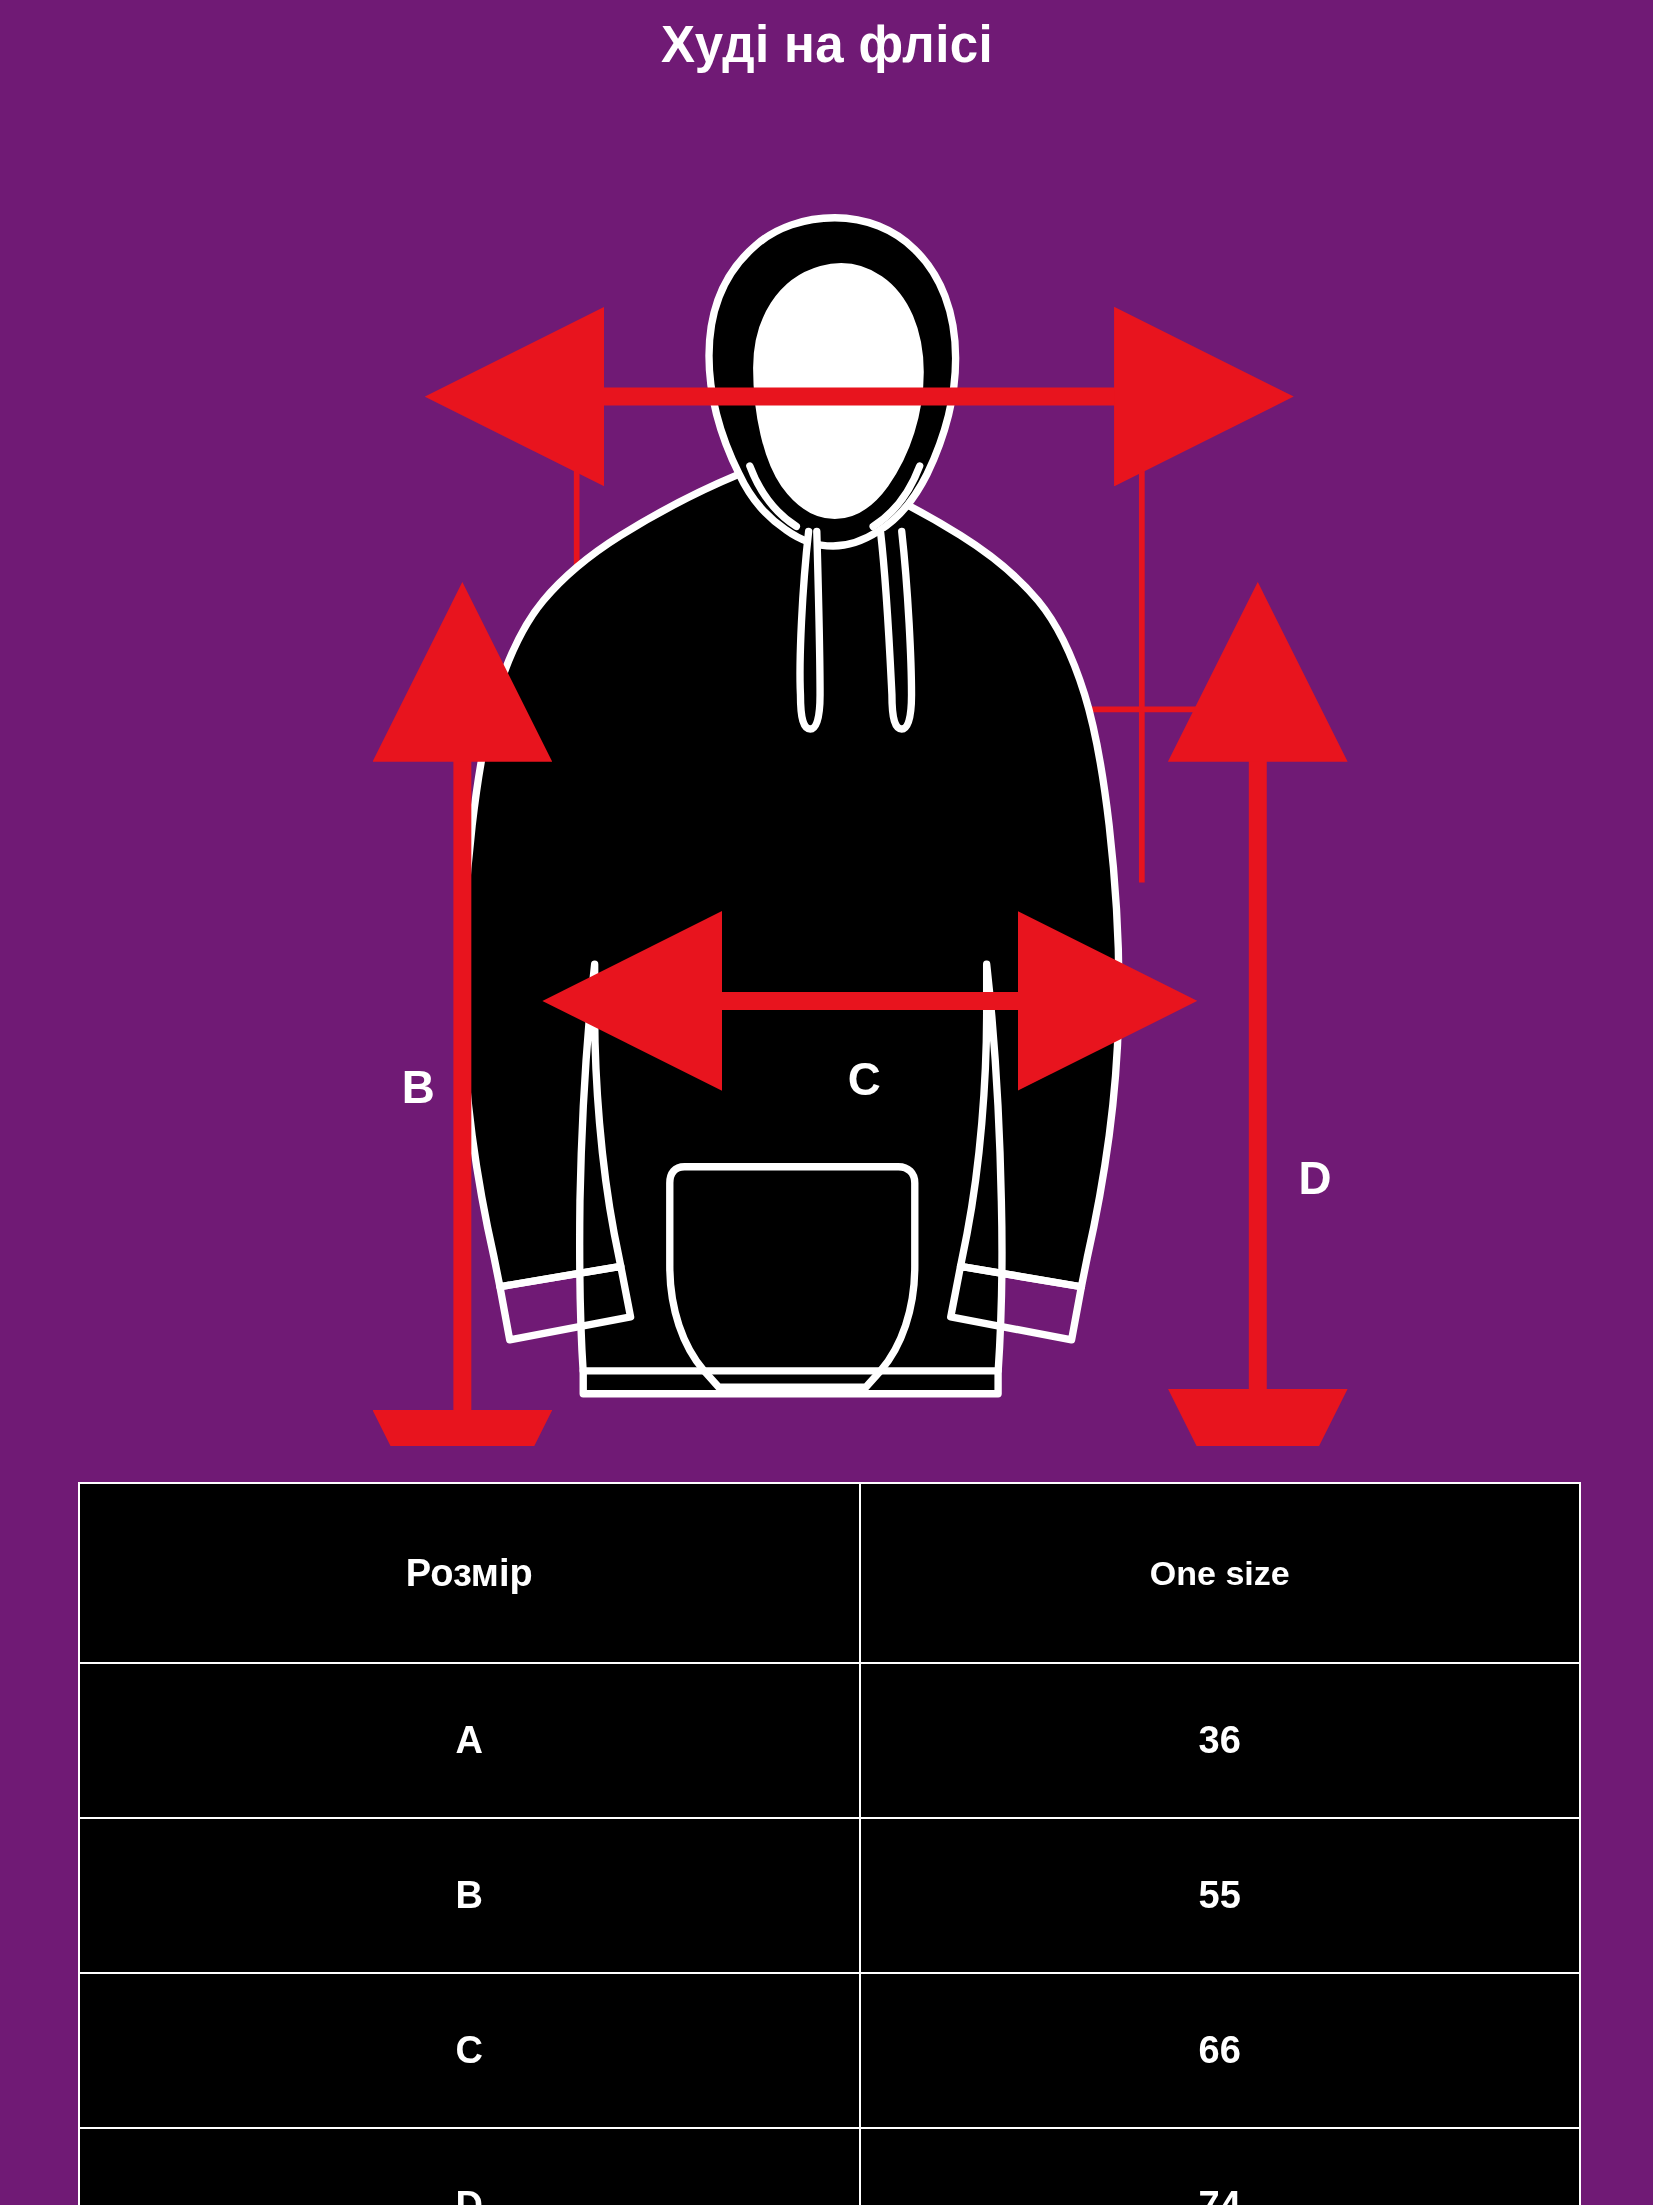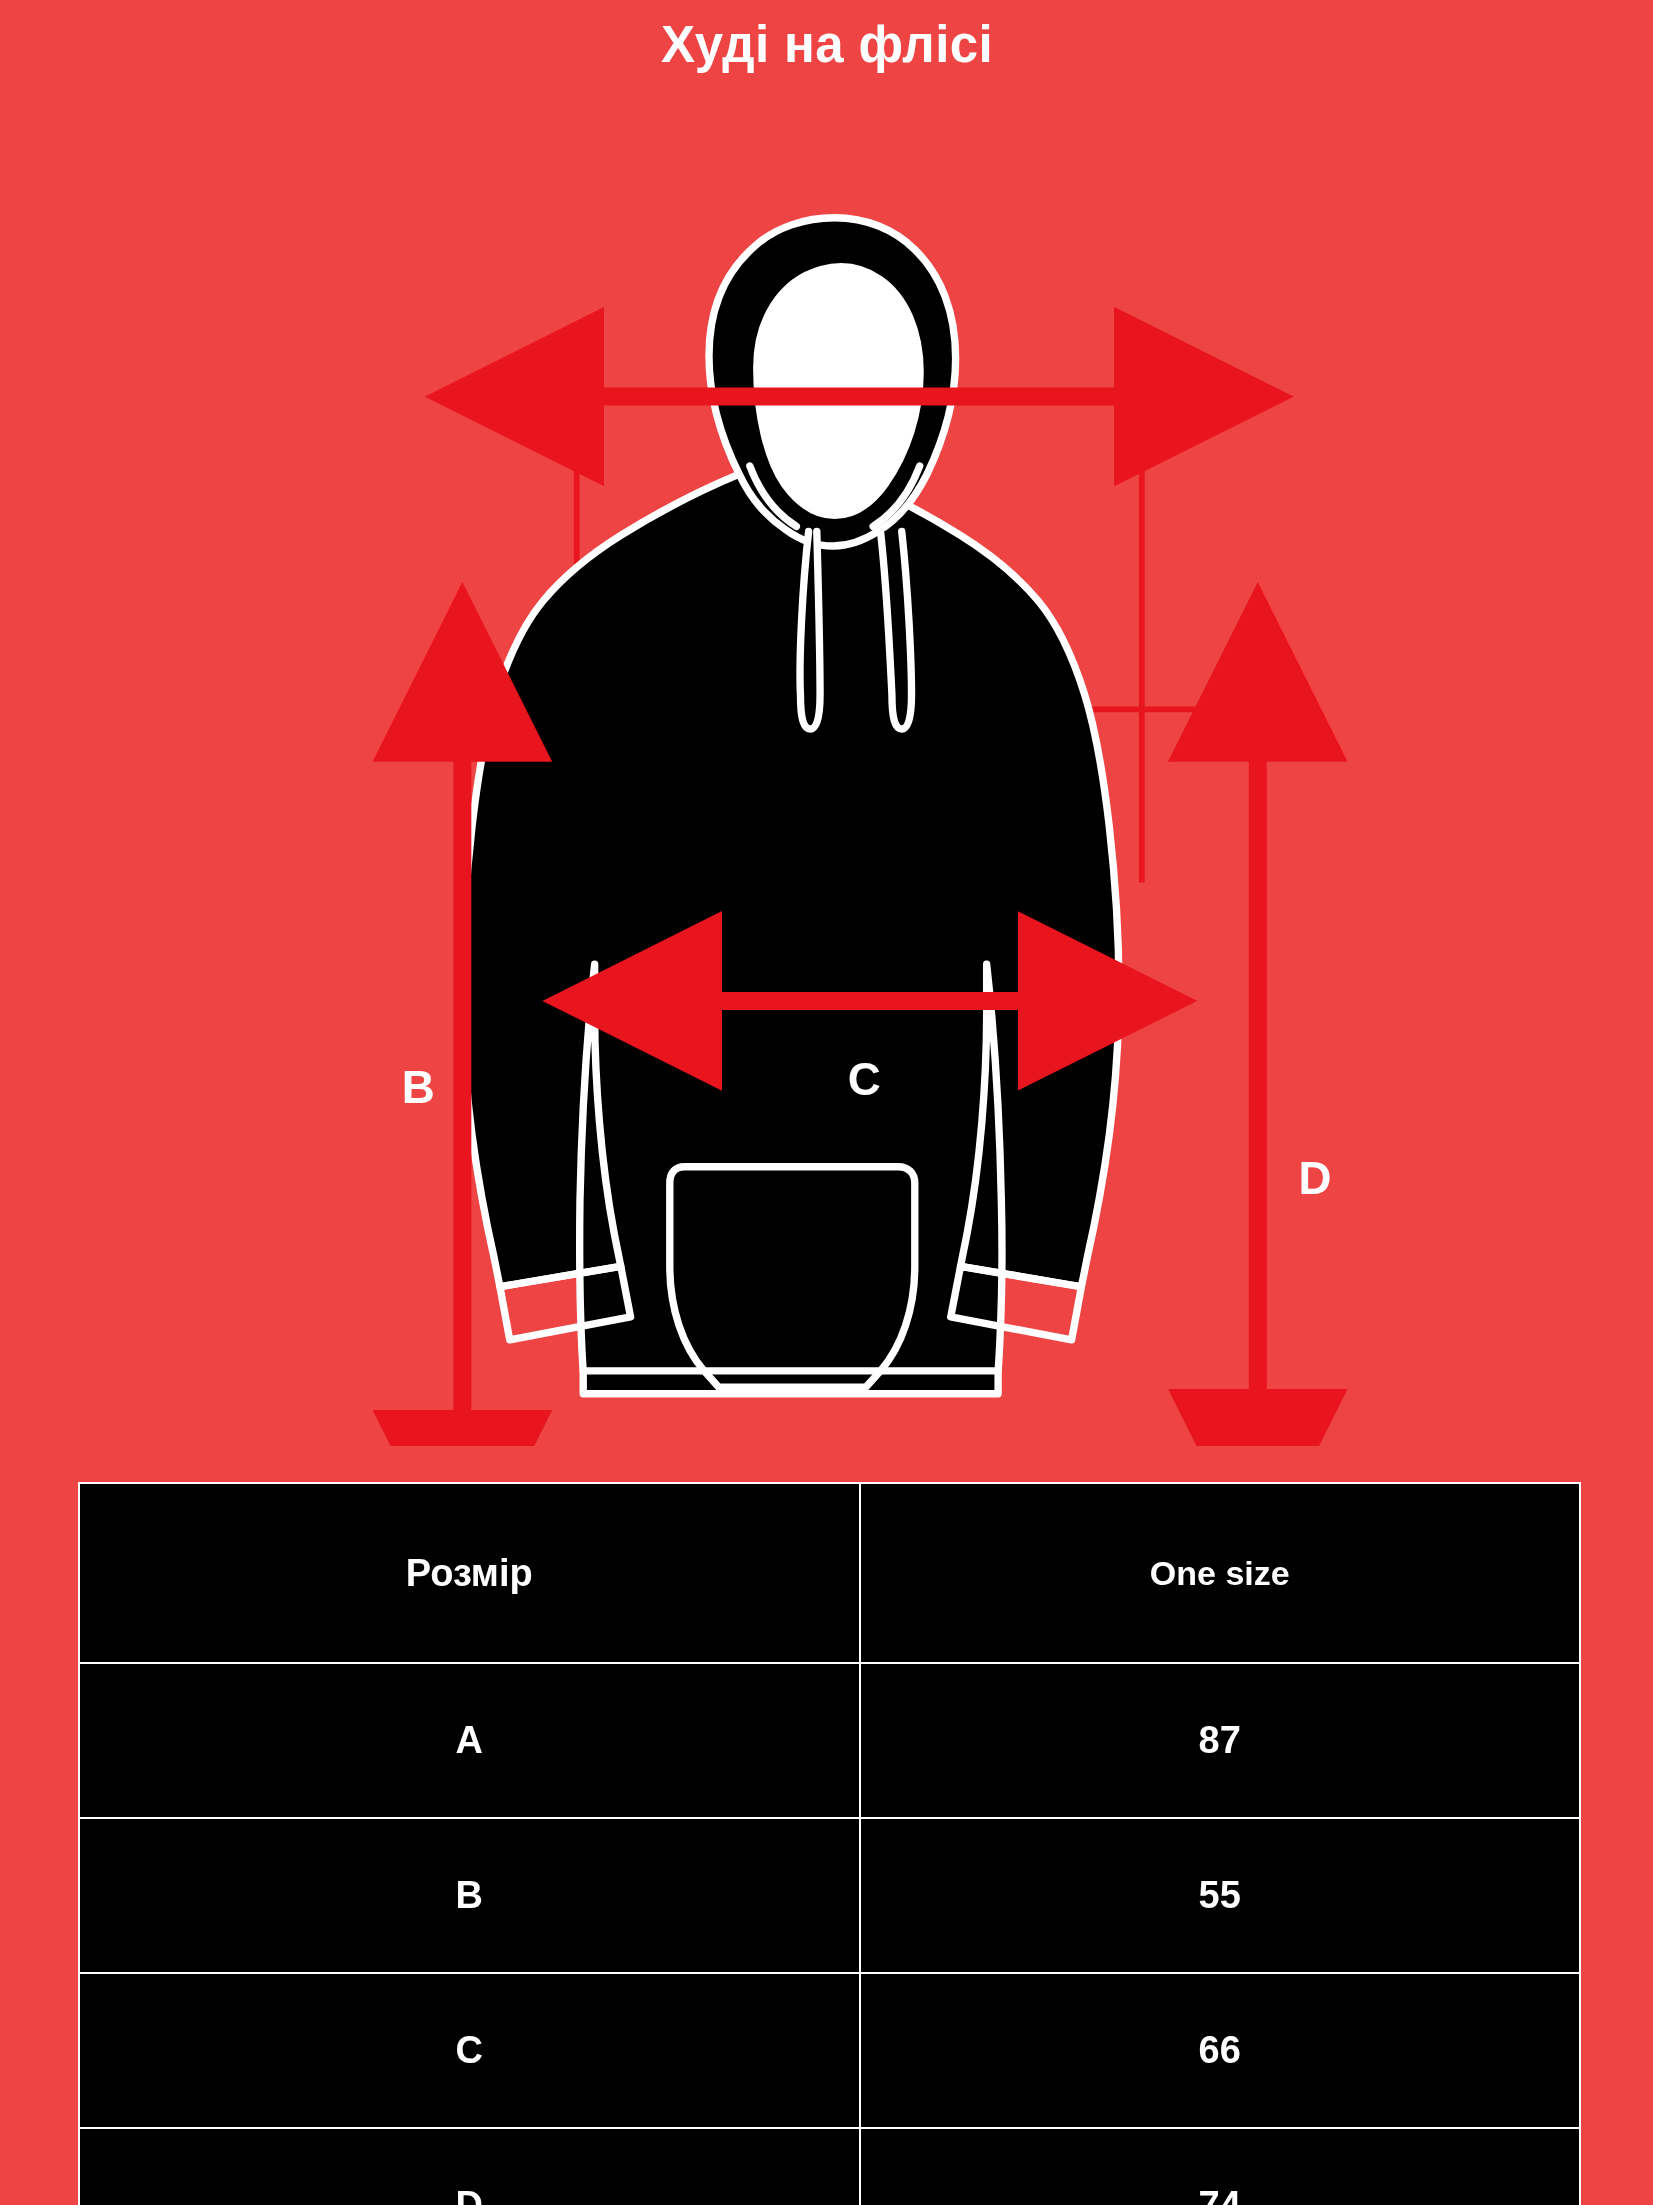--- a/index.html
+++ b/index.html
@@ -12,21 +12,21 @@
     width: 1654px;
     height: 2205px;
     position: relative;
     font-family: "Liberation Sans", sans-serif;
     color: #ffffff;
     overflow: hidden;
   }
   .page {
     position: absolute;
     inset: 0;
-    background: #ef4444;
+    background: #701a75;
   }
 
   
   .title {
     position: absolute;
     top: 14.7px;
     left: 0;
     width: 100%;
     text-align: center;
     font-size: 51px;
@@ -229,21 +229,21 @@
         </colgroup>
       <thead>
         <tr>
           <th class="head-label">Розмір</th>
           <th class="head-value">One size</th>
         </tr>
       </thead>
       <tbody>
         <tr>
           <td>A</td>
-          <td>87</td>
+          <td>36</td>
         </tr>
         <tr>
           <td>B</td>
           <td>55</td>
         </tr>
         <tr>
           <td>C</td>
           <td>66</td>
         </tr>
         <tr>

